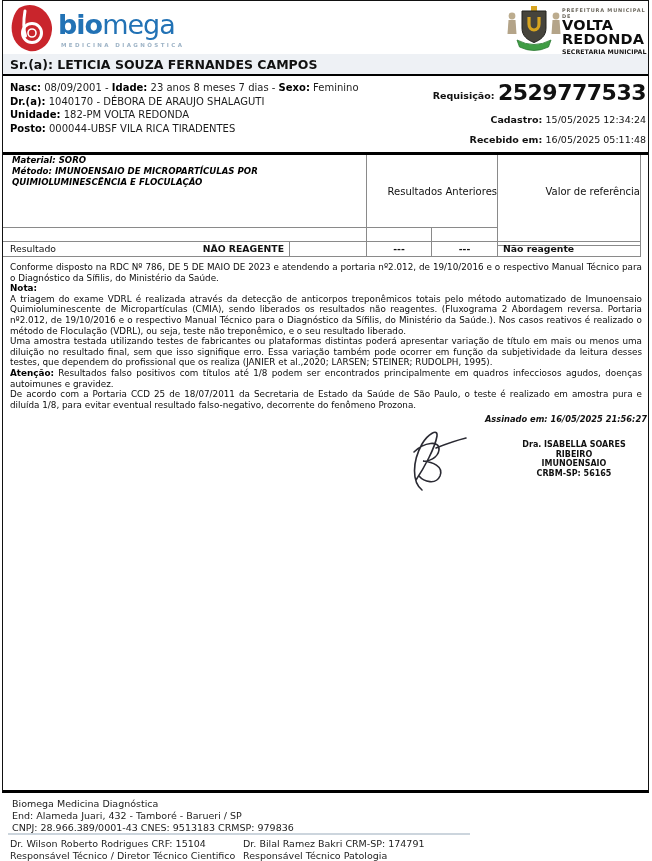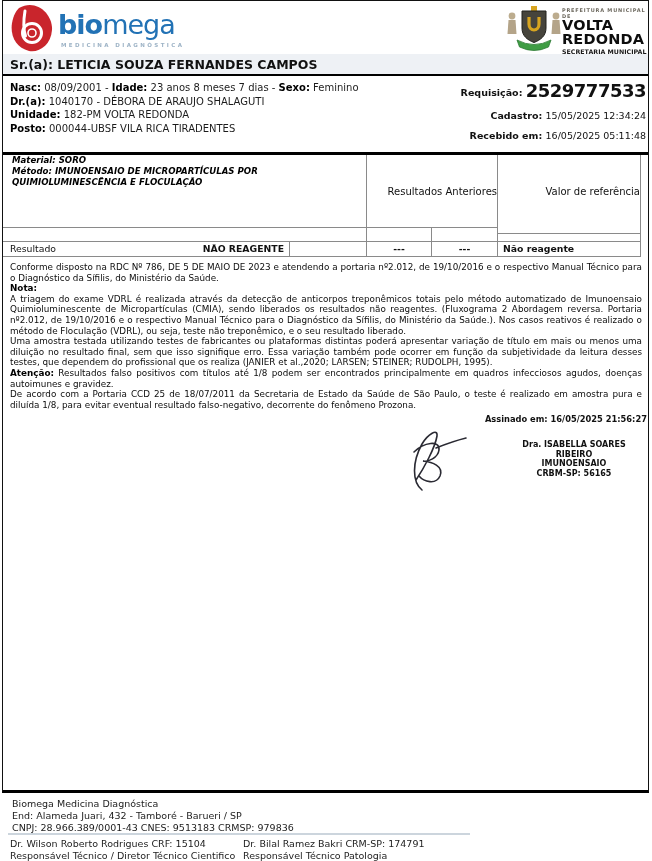--- a/index.html
+++ b/index.html
@@ -20,37 +20,37 @@
   .muni-line1{font-size:5px;letter-spacing:0.8px;color:#6e6a60;font-weight:700;}
   .muni-name{font-size:14.5px;font-weight:900;line-height:13.5px;color:#0d0d0d;letter-spacing:0.2px;}
   .muni-line2{font-size:6.3px;font-weight:700;color:#1a1a1a;line-height:7.5px;margin-top:2px;}
   
   .name-strip{left:3px;top:54px;width:645px;height:22px;background:#eef1f5;border-bottom:2px solid #000;
               font-size:12.5px;font-weight:700;line-height:22px;padding-left:7px;box-sizing:border-box;}
   .pinfo{left:10px;top:81px;font-size:10px;line-height:13.5px;color:#1c1c1c;}
   .pinfo b{color:#000;}
   .meta{right:6px;top:80px;text-align:right;}
   .meta .req{font-size:9.5px;font-weight:700;}
-  .meta .req .num{font-size:18px;letter-spacing:-0.5px;vertical-align:-1px;}
+  .meta .req .num{font-size:22px;letter-spacing:-0.5px;vertical-align:-1px;}
   .meta .mrow{font-size:9.5px;margin-top:9px;}
   .meta .mrow .lab{font-weight:700;}
   
   .bar{background:#000;height:3px;}
   .cell{position:absolute;box-sizing:border-box;border-right:1px solid #8a8a8a;border-bottom:1px solid #8a8a8a;}
   .exam-title{font-size:12px;font-weight:700;font-style:italic;margin:7px 0 10px 9px;}
   .exam-lines{font-size:8.6px;font-style:italic;font-weight:700;margin-left:9px;width:330px;line-height:11px;color:#000;}
   .colhead{font-size:10px;font-weight:400;text-align:right;}
   .rrow{font-size:9.3px;line-height:14px;}
   .center{text-align:center;}
   .bold{font-weight:700;}
   
   .notes{left:10px;top:262px;width:632px;font-size:8.8px;line-height:10.6px;text-align:justify;color:#0c0c0c;}
   .notes b{color:#000;}
   
-  .signed-at{right:5px;top:414px;font-size:8.3px;font-weight:700;}
+  .signed-at{right:5px;top:414px;font-size:8.3px;font-weight:700;font-style:italic;}
   .sig-svg{left:388px;top:424px;}
   .doctor-block{left:503px;top:440px;width:142px;text-align:center;font-size:8px;font-weight:700;line-height:9.5px;}
   
   .foot{left:12px;font-size:9.5px;color:#1c1c1c;}
   .foot-divider{left:8px;top:833px;width:462px;height:2px;background:#ccd5dd;}
   .tech{font-size:9.5px;line-height:12px;color:#1c1c1c;}
 </style>
 </head>
 <body>
 
@@ -103,21 +103,21 @@
     <div class="mrow"><span class="lab">Recebido em: </span><span>16/05/2025 05:11:48</span></div>
   </div>
 
   <div class="abs bar" style="left:3px;top:152px;width:645px;"></div>
 
   <div class="abs cell" style="left:3px;top:155px;width:364px;height:73px;">
     <div class="exam-lines"><span>Material: </span><span> SORO</span></div>
     <div class="exam-lines"><span>Método: </span><span> IMUNOENSAIO DE MICROPARTÍCULAS POR QUIMIOLUMINESCÊNCIA E FLOCULAÇÃO</span></div>
   </div>
   <div class="abs cell colhead" style="left:367px;top:155px;width:131px;height:73px;line-height:73px;">Resultados Anteriores</div>
-  <div class="abs cell colhead" style="left:498px;top:155px;width:143px;height:79px;line-height:73px;">Valor de referência</div>
+  <div class="abs cell colhead" style="left:498px;top:155px;width:143px;height:91px;line-height:73px;">Valor de referência</div>
 
   <div class="abs cell" style="left:3px;top:228px;width:364px;height:14px;"></div>
   <div class="abs cell" style="left:367px;top:228px;width:65px;height:14px;"></div>
   <div class="abs cell" style="left:432px;top:228px;width:66px;height:14px;"></div>
   <div class="abs cell" style="left:498px;top:228px;width:143px;height:14px;"></div>
 
   <div class="abs cell rrow" style="left:3px;top:242px;width:287px;height:15px;">
     <span style="margin-left:7px;">Resultado</span>
     <span class="bold" style="float:right;margin-right:5px;">NÃO REAGENTE</span>
   </div>

